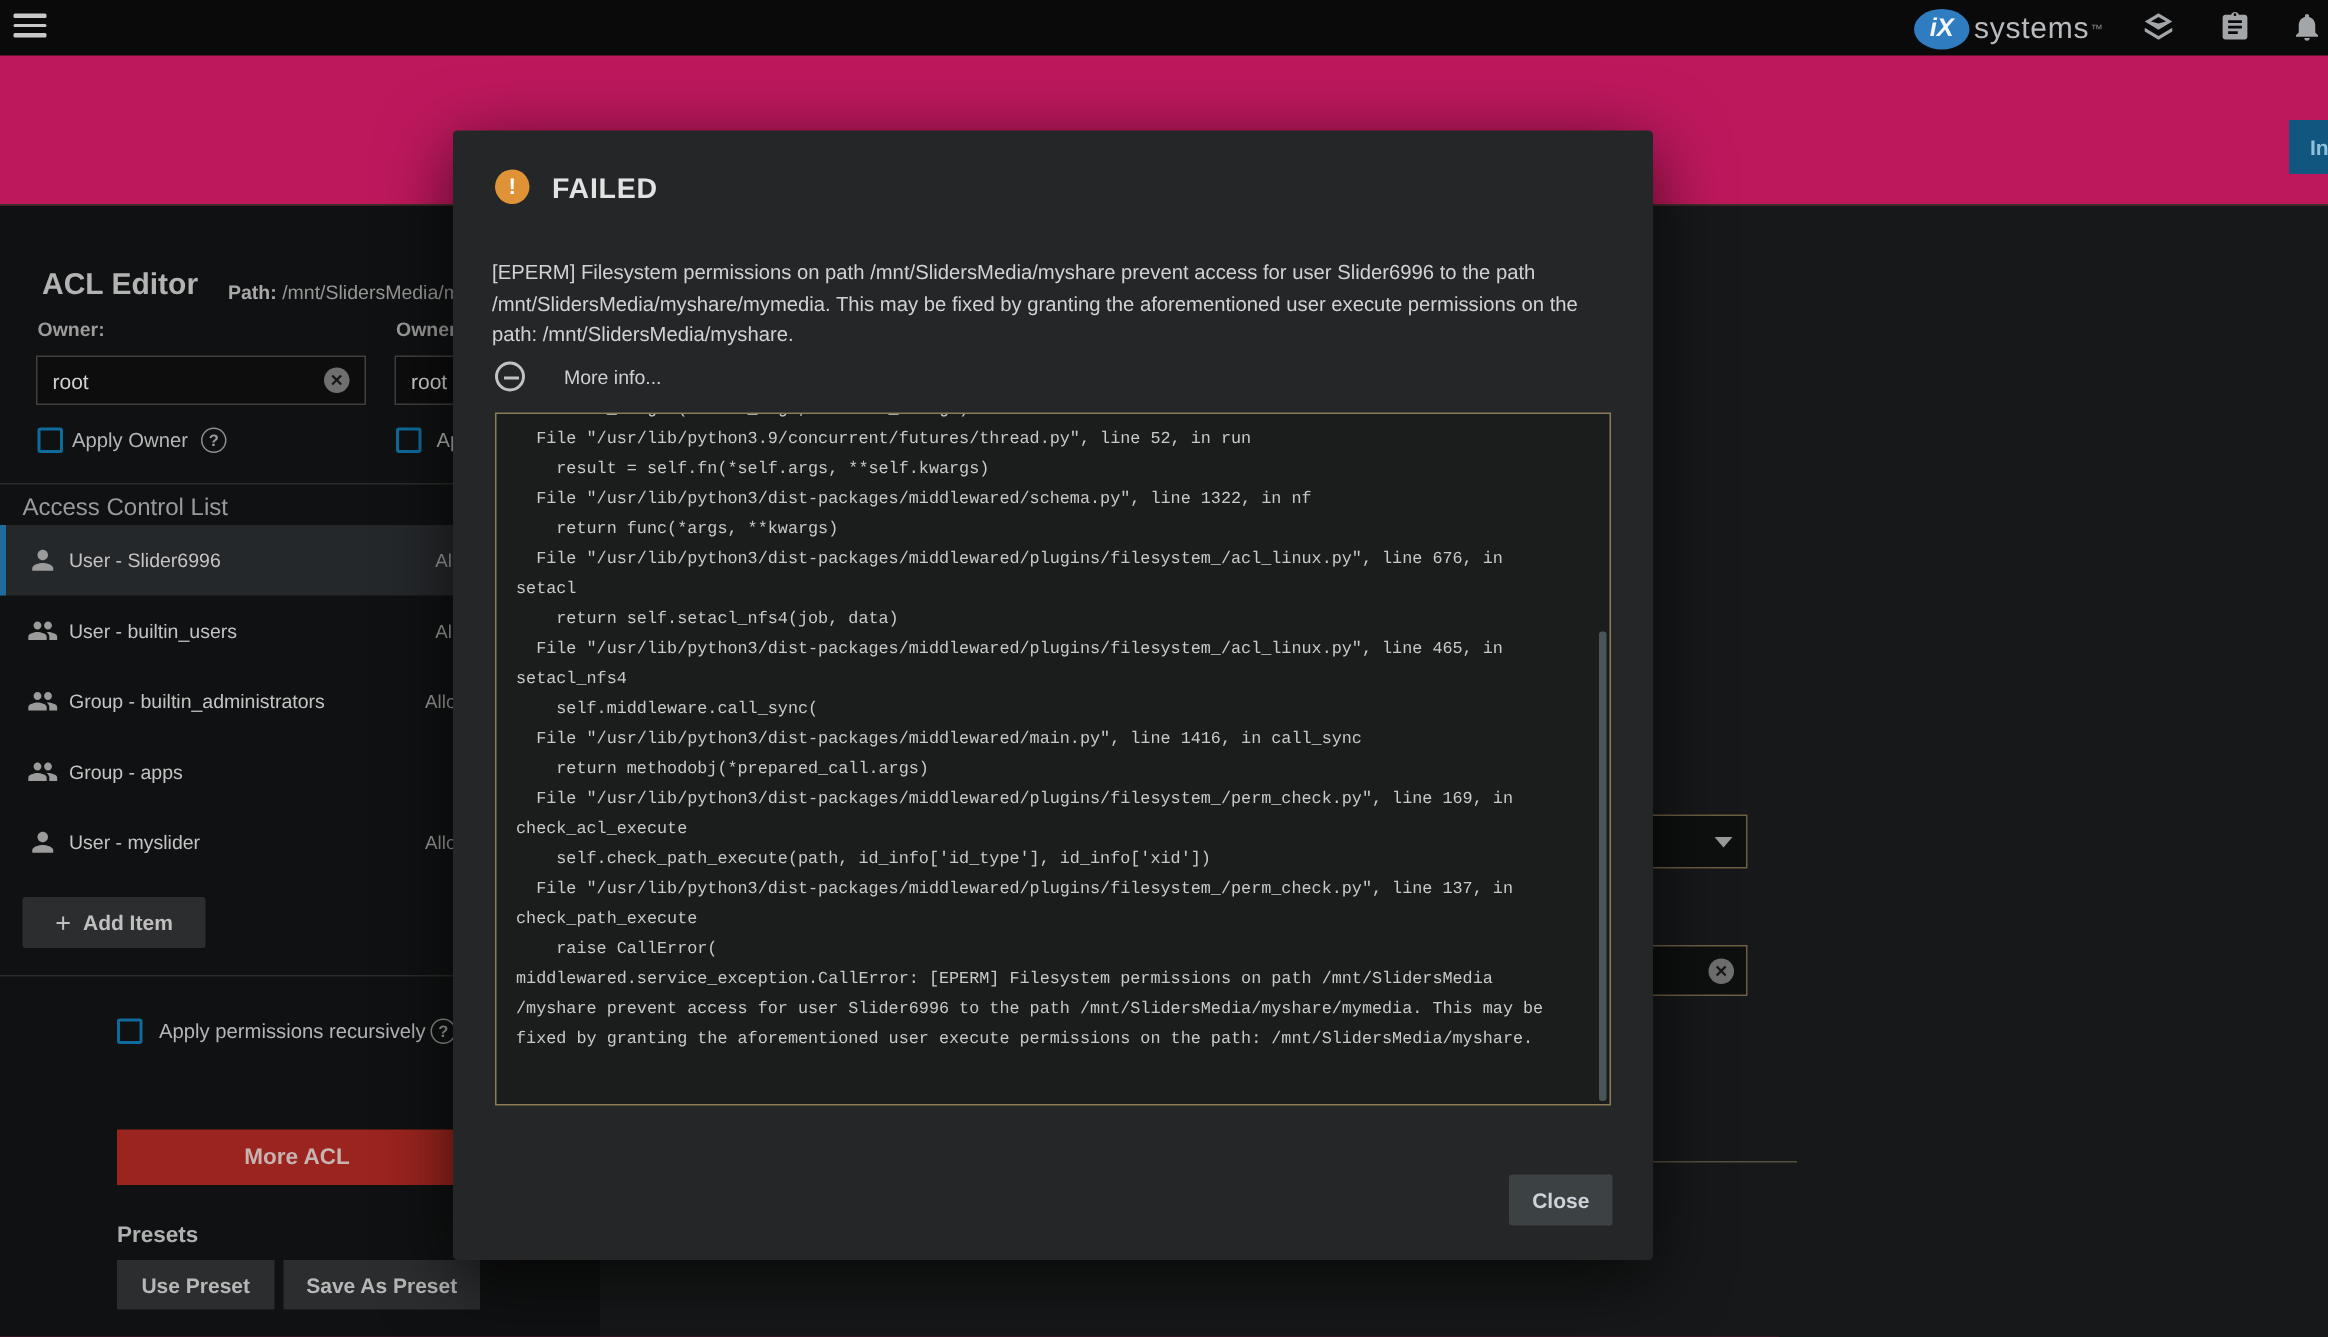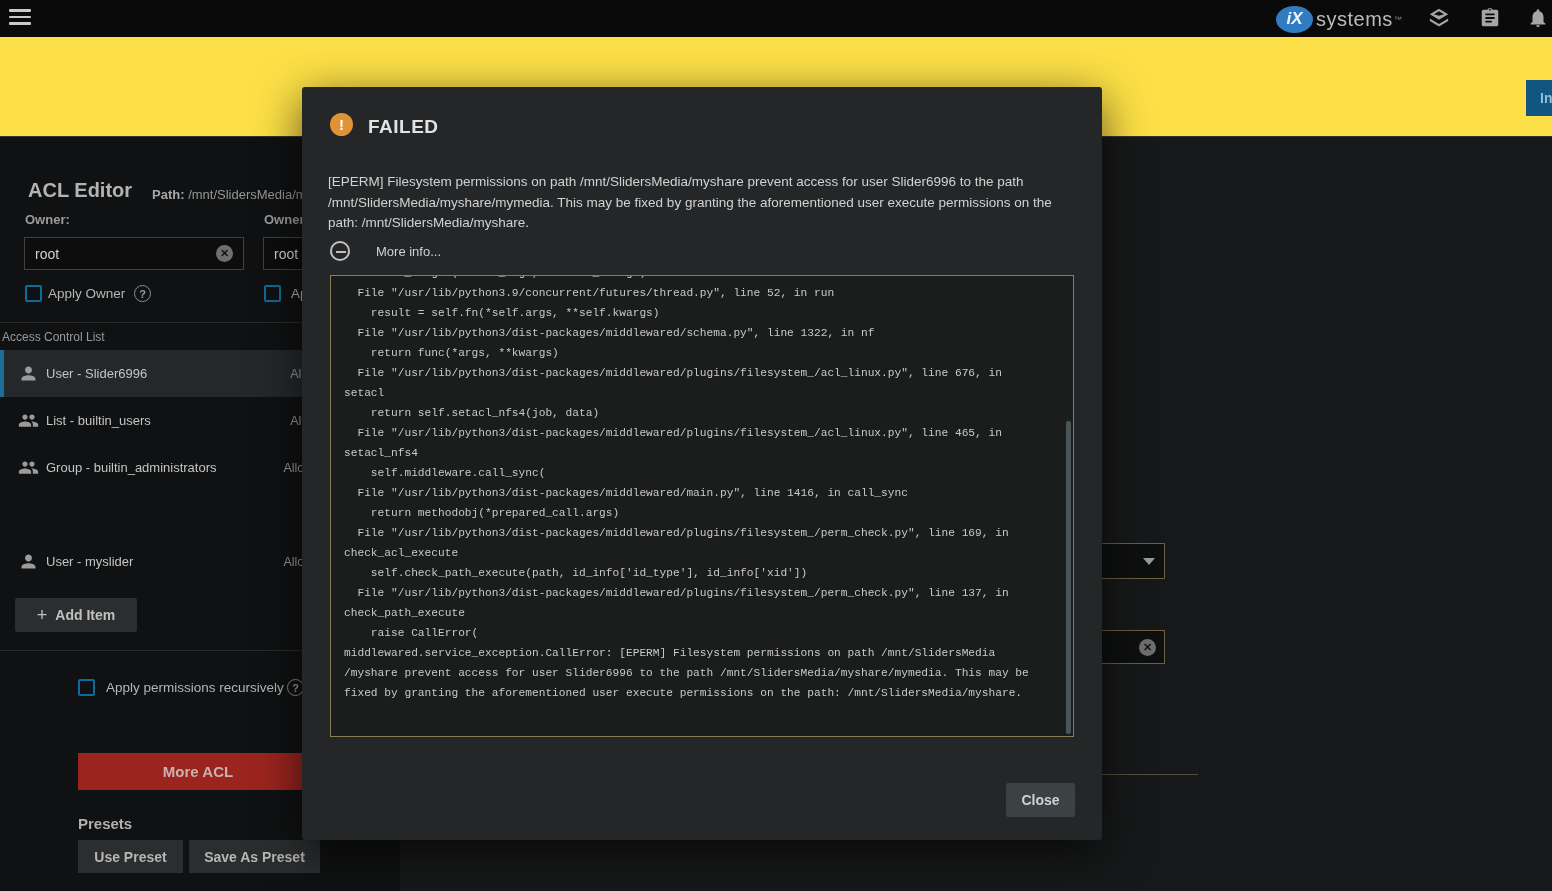--- a/index.html
+++ b/index.html
@@ -1,18 +1,18 @@
 <!DOCTYPE html>
 <html><head>
 <meta charset="utf-8">
 <style>
   * { margin:0; padding:0; box-sizing:border-box; }
   html,body { width:1552px; height:891px; overflow:hidden; background:#161718;
               font-family:"Liberation Sans", sans-serif; }
-  .root { position:relative; width:1552px; height:891px; background:#fde047; }
+  .root { position:relative; width:1552px; height:891px; background:#be185d; }
 
   
   .topbar { position:absolute; left:0; top:0; width:1552px; height:37px; background:#0a0a0b; z-index:3; }
   .hamburger { position:absolute; left:9px; top:9px; width:22px; height:18px; cursor:pointer; }
   .hamburger span { display:block; width:22px; height:2.5px; background:#c9c9c9; margin-bottom:4px; border-radius:1px; }
   .logo { position:absolute; left:1276px; top:4px; height:30px; display:flex; align-items:center; }
   .logo-oval { display:inline-flex; align-items:center; justify-content:center;
                width:37px; height:27px; border-radius:50%; background:#2f7cc0;
                color:#f3f6f8; font-weight:bold; font-style:italic; font-size:17px; }
   .logo-text { color:#b9bcbe; font-size:20px; margin-left:3px; letter-spacing:.5px; }
@@ -47,21 +47,21 @@
               display:inline-flex; align-items:center; justify-content:center;
               font-size:11px; font-weight:bold; cursor:pointer; flex:none; }
   .checkbox { position:absolute; width:17px; height:17px; border:2px solid #0e6c9c;
               border-radius:2px; background:#101112; cursor:pointer; }
   .chk-label { position:absolute; font-size:13.5px; color:#b5b5b5; }
   .help-ic { position:absolute; width:17px; height:17px; border:1.5px solid #8e8e8e; border-radius:50%;
              color:#9a9a9a; font-size:11px; font-weight:bold; display:inline-flex;
              align-items:center; justify-content:center; cursor:pointer; }
 
   .list-divider { position:absolute; left:0; top:185px; width:400px; height:1px; background:#2c2c2c; }
-  .list-label { position:absolute; left:2px; top:193px; font-size:12px; color:#9a9a9a; }
+  .list-label { position:absolute; left:15px; top:193px; font-size:16px; color:#9a9a9a; }
   .acl-row { position:absolute; left:0; width:400px; height:47px; cursor:pointer; }
   .acl-row.selected { background:#25282b; border-left:4px solid #1d6c99; }
   .acl-row .row-icon { position:absolute; left:18px; top:13px; width:21px; height:21px; color:#9b9b9b; }
   .acl-row.selected .row-icon { left:14px; }
   .acl-row .row-icon svg { width:21px; height:21px; fill:currentColor; }
   .acl-row .row-label { position:absolute; left:46px; top:16px; font-size:13px; color:#c4c4c4; }
   .acl-row.selected .row-label { left:42px; }
   .acl-row .row-perm { position:absolute; right:80px; top:17px; font-size:12.5px; color:#9a9a9a; white-space:nowrap; }
 
   .add-item-btn { position:absolute; left:15px; top:461px; width:122px; height:34px; background:#2b2d2e;
@@ -188,31 +188,40 @@
       </span>
       <span class="row-label">User - Slider6996</span>
       <span class="row-perm">Allow</span>
     </div>
     <div class="acl-row" style="top:260px">
       <span class="row-icon">
         <svg viewBox="0 0 24 24">
             <path d="M16 11c1.7 0 3-1.3 3-3s-1.3-3-3-3-3 1.3-3 3 1.3 3 3 3zm-8 0c1.7 0 3-1.3 3-3S9.7 5 8 5 5 6.3 5 8s1.3 3 3 3zm0 2c-2.3 0-7 1.2-7 3.5V19h14v-2.5C15 14.2 10.3 13 8 13zm8 0c-.3 0-.6 0-1 .1 1.2.8 2 1.9 2 3.4V19h6v-2.5c0-2.3-4.7-3.5-7-3.5z"></path>
           </svg>
       </span>
-      <span class="row-label">List - builtin_users</span>
+      <span class="row-label">User - builtin_users</span>
       <span class="row-perm">Allow</span>
     </div>
     <div class="acl-row" style="top:307px">
       <span class="row-icon">
         <svg viewBox="0 0 24 24">
             <path d="M16 11c1.7 0 3-1.3 3-3s-1.3-3-3-3-3 1.3-3 3 1.3 3 3 3zm-8 0c1.7 0 3-1.3 3-3S9.7 5 8 5 5 6.3 5 8s1.3 3 3 3zm0 2c-2.3 0-7 1.2-7 3.5V19h14v-2.5C15 14.2 10.3 13 8 13zm8 0c-.3 0-.6 0-1 .1 1.2.8 2 1.9 2 3.4V19h6v-2.5c0-2.3-4.7-3.5-7-3.5z"></path>
           </svg>
       </span>
       <span class="row-label">Group - builtin_administrators</span>
       <span class="row-perm">Allow |</span>
+    </div>
+    <div class="acl-row" style="top:354px">
+      <span class="row-icon">
+        <svg viewBox="0 0 24 24">
+            <path d="M16 11c1.7 0 3-1.3 3-3s-1.3-3-3-3-3 1.3-3 3 1.3 3 3 3zm-8 0c1.7 0 3-1.3 3-3S9.7 5 8 5 5 6.3 5 8s1.3 3 3 3zm0 2c-2.3 0-7 1.2-7 3.5V19h14v-2.5C15 14.2 10.3 13 8 13zm8 0c-.3 0-.6 0-1 .1 1.2.8 2 1.9 2 3.4V19h6v-2.5c0-2.3-4.7-3.5-7-3.5z"></path>
+          </svg>
+      </span>
+      <span class="row-label">Group - apps</span>
+      <span class="row-perm">Al</span>
     </div>
     <div class="acl-row" style="top:401px">
       <span class="row-icon">
         <svg viewBox="0 0 24 24">
             <path d="M12 12c2.2 0 4-1.8 4-4s-1.8-4-4-4-4 1.8-4 4 1.8 4 4 4zm0 2c-2.7 0-8 1.3-8 4v2h16v-2c0-2.7-5.3-4-8-4z"></path>
           </svg>
       </span>
       <span class="row-label">User - myslider</span>
       <span class="row-perm">Allow |</span>
     </div>

